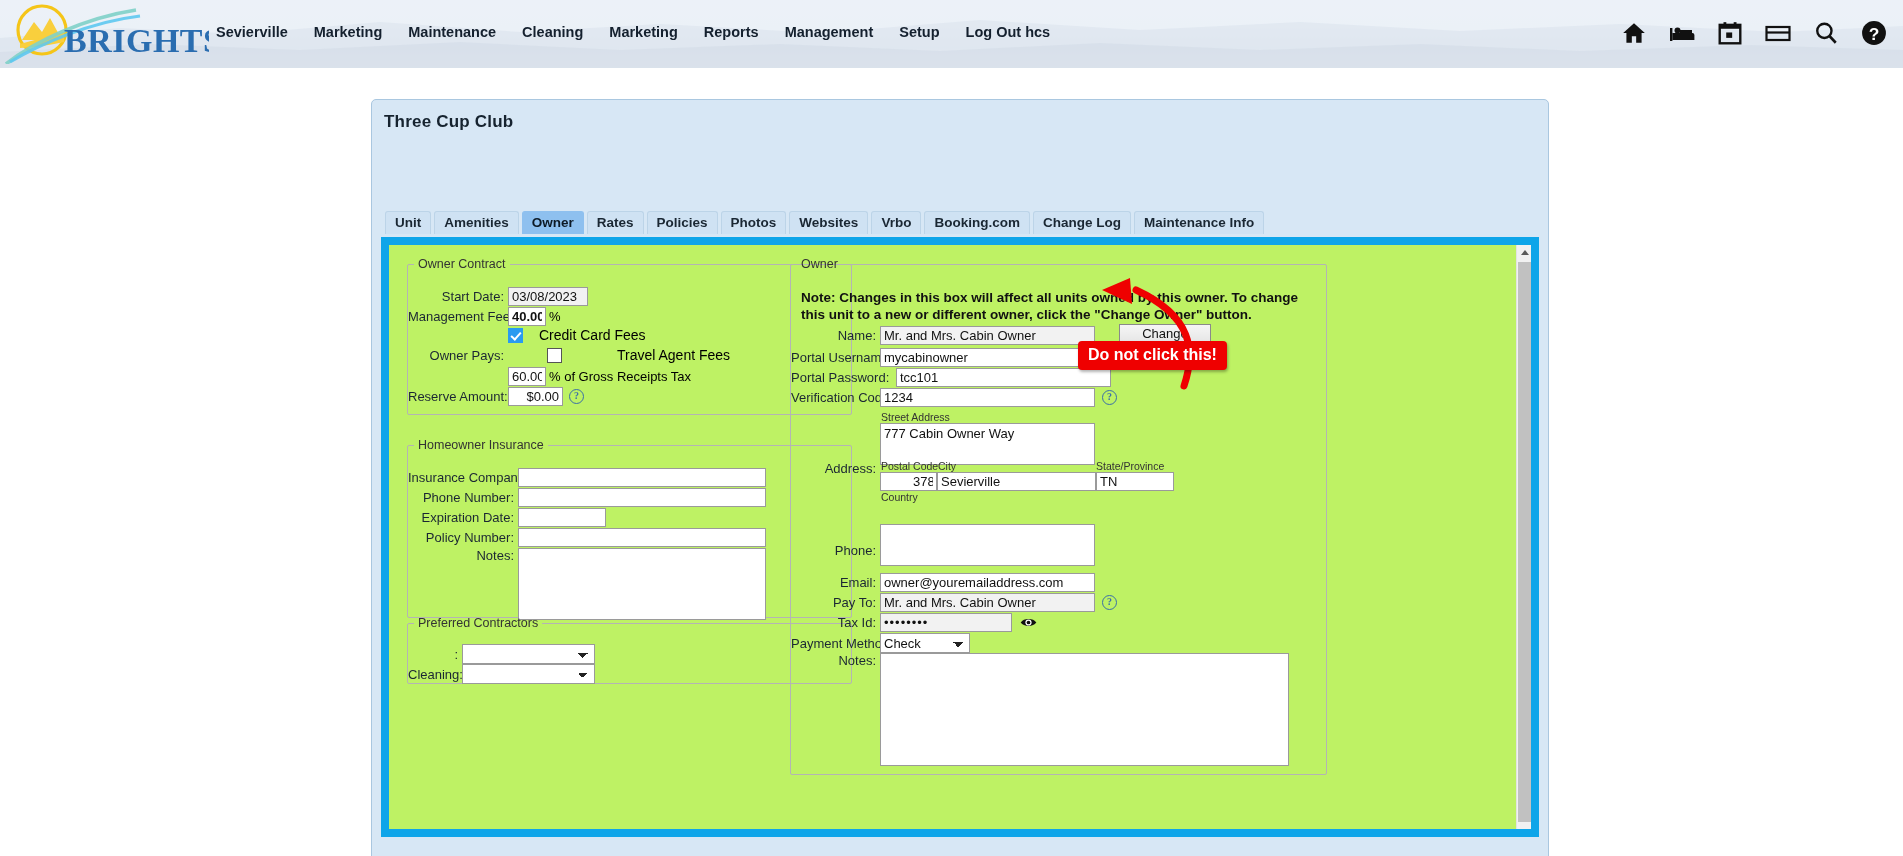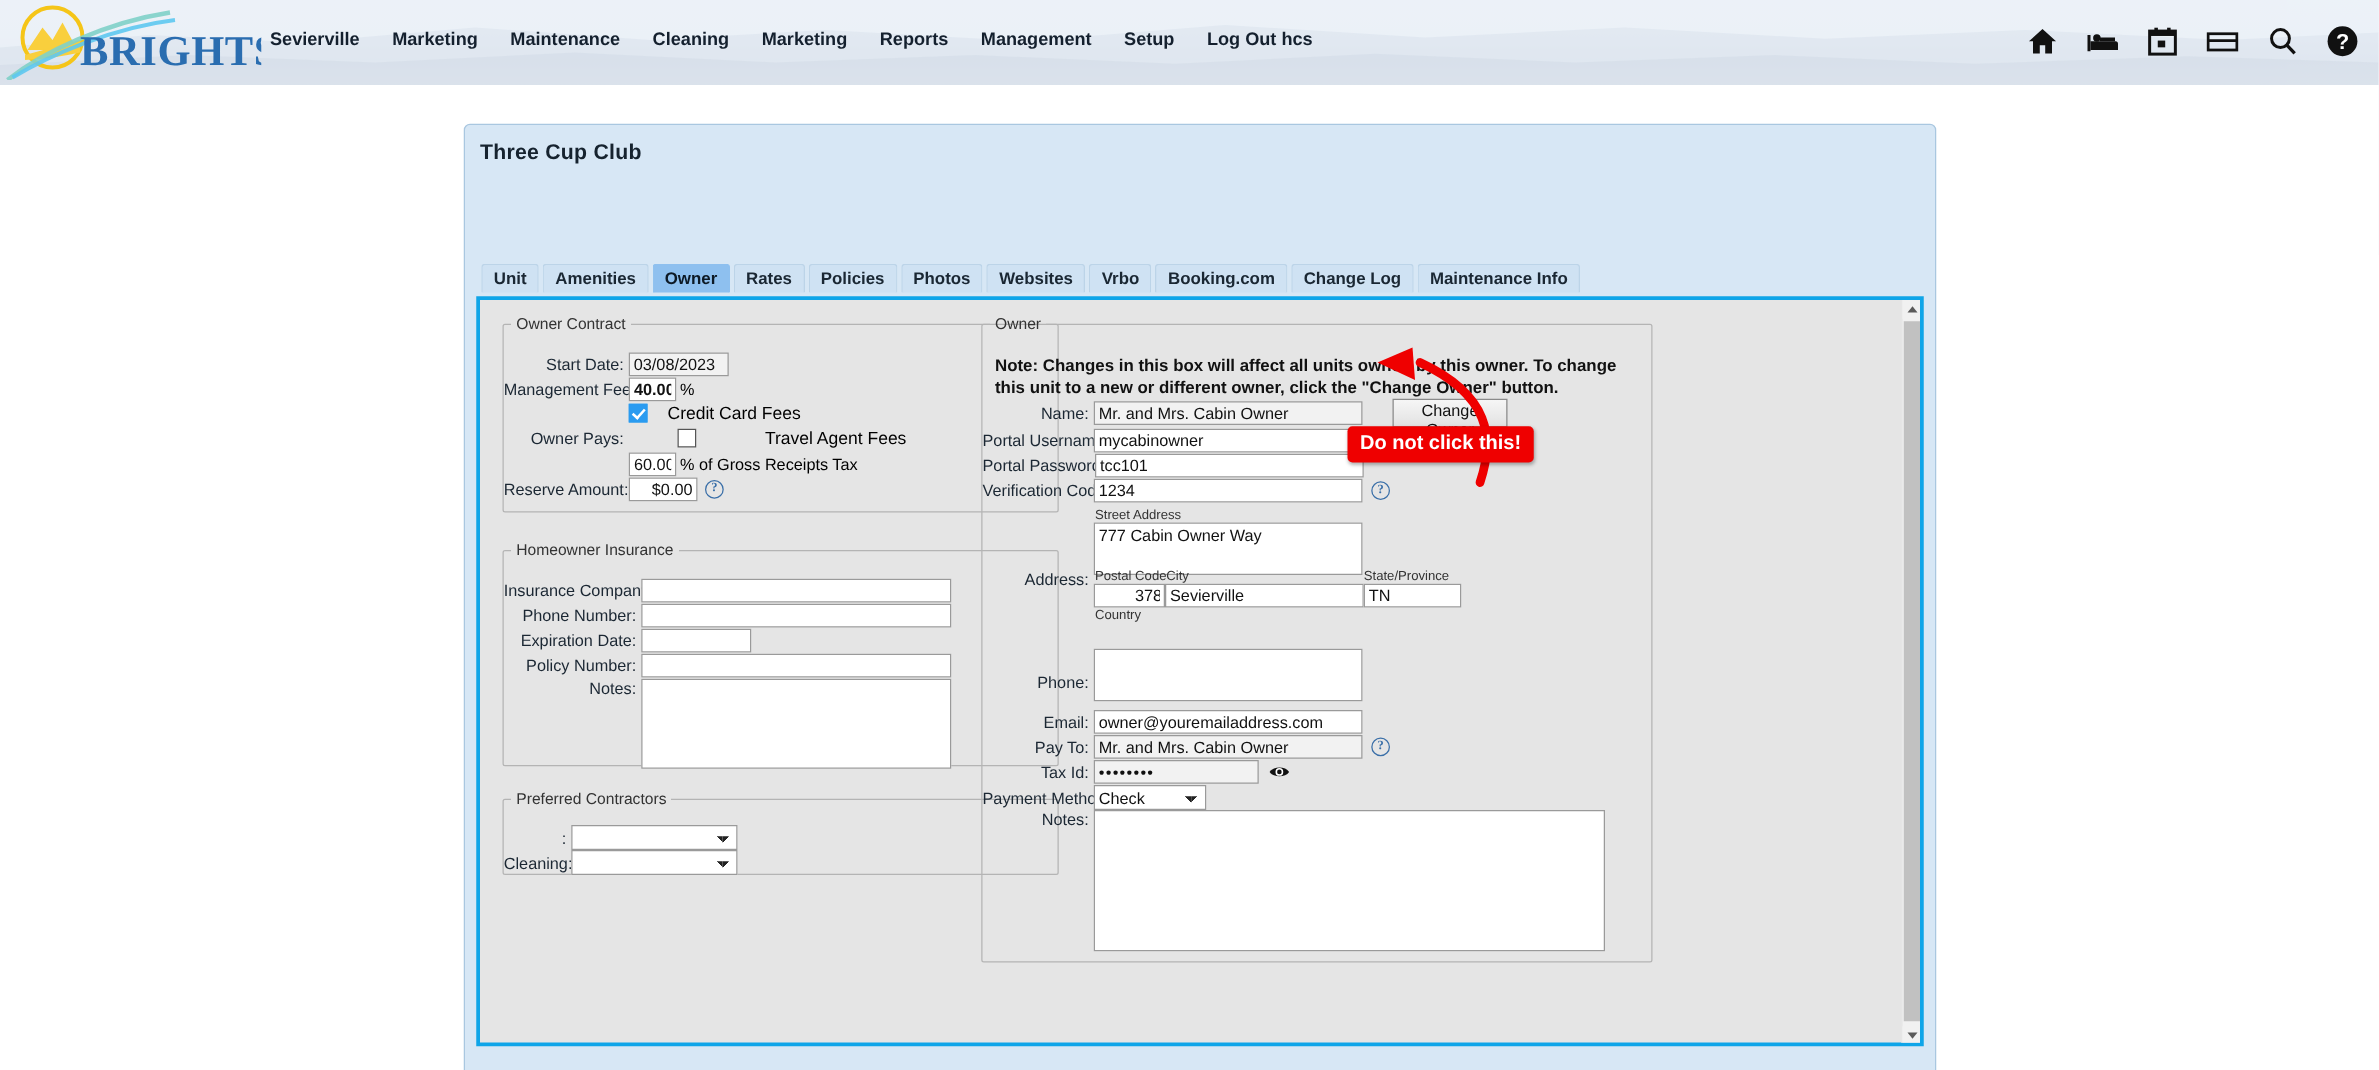--- a/index.html
+++ b/index.html
@@ -81,22 +81,22 @@
   }
   #tabs .tab.active{
     background:#8ec0ef;
     border-color:#8ec0ef;
     color:#0d1a26;
   }
 
   
   #content{
     position:absolute;left:381px;top:169px;width:1158px;height:600px;
-    background:#e5e5e5;
-    border:3px solid #0ea5e9;
+    background:#bef264;
+    border:8px solid #0ea5e9;
     box-sizing:border-box;
     overflow:hidden;
   }
   #content-inner{
     position:absolute;left:0;top:0;width:1140px;height:596px;
     overflow:hidden;
   }
 
   
   #vscroll{
@@ -127,21 +127,21 @@
     margin:0;padding:0;
     border-radius:2px;
     box-sizing:border-box;
   }
   fieldset.grp > legend{
     font-size:12.5px;color:#333;padding:0 4px;margin-left:6px;
   }
 
   #grp-contract{left:18px;top:12px;width:445px;height:158px;}
   #grp-insurance{left:18px;top:193px;width:445px;height:180px;}
-  #grp-contractors{left:18px;top:392px;width:445px;height:68px;}
+  #grp-contractors{left:18px;top:371px;width:445px;height:68px;}
   #grp-owner{left:401px;top:12px;width:537px;height:518px;}
 
   .row{
     position:absolute;display:flex;align-items:center;
   }
   .lbl{
     font-size:13px;color:#1b2733;text-align:right;white-space:nowrap;
   }
   input.tx, textarea.tx, select.tx{
     font-family:"Liberation Sans", sans-serif;
@@ -398,21 +398,21 @@
         <input class="tx ro" style="width: 215px; height: 19px; margin-left: 4px;" readonly="" value="Mr. and Mrs. Cabin Owner">
       </div>
 
       <div class="row" style="left:0;top:77px;width:530px;">
         <div class="lbl" style="width:85px;">Portal Username:</div>
         <input class="tx" style="width: 215px; height: 19px; margin-left: 4px;" value="mycabinowner">
       </div>
 
       <div class="row" style="left:0;top:97px;width:530px;">
         <div class="lbl" style="width:85px;">Portal Password:</div>
-        <input class="tx" style="width: 215px; height: 19px; margin-left: 5px;" value="tcc101">
+        <input class="tx" style="width: 215px; height: 19px; margin-left: 20px;" value="tcc101">
       </div>
 
       <div class="row" style="left:0;top:117px;width:530px;">
         <div class="lbl" style="width:85px;">Verification Code:</div>
         <input class="tx" style="width: 215px; height: 19px; margin-left: 4px;" value="1234">
         <span class="qmark" style="margin-left:7px;">?</span>
       </div>
 
       <div class="minilbl" style="position:absolute;left:90px;top:140px;">Street Address</div>
       <textarea class="tx" style="position: absolute; left: 89px; top: 152px; width: 215px; height: 42px;">777 Cabin Owner Way</textarea>

